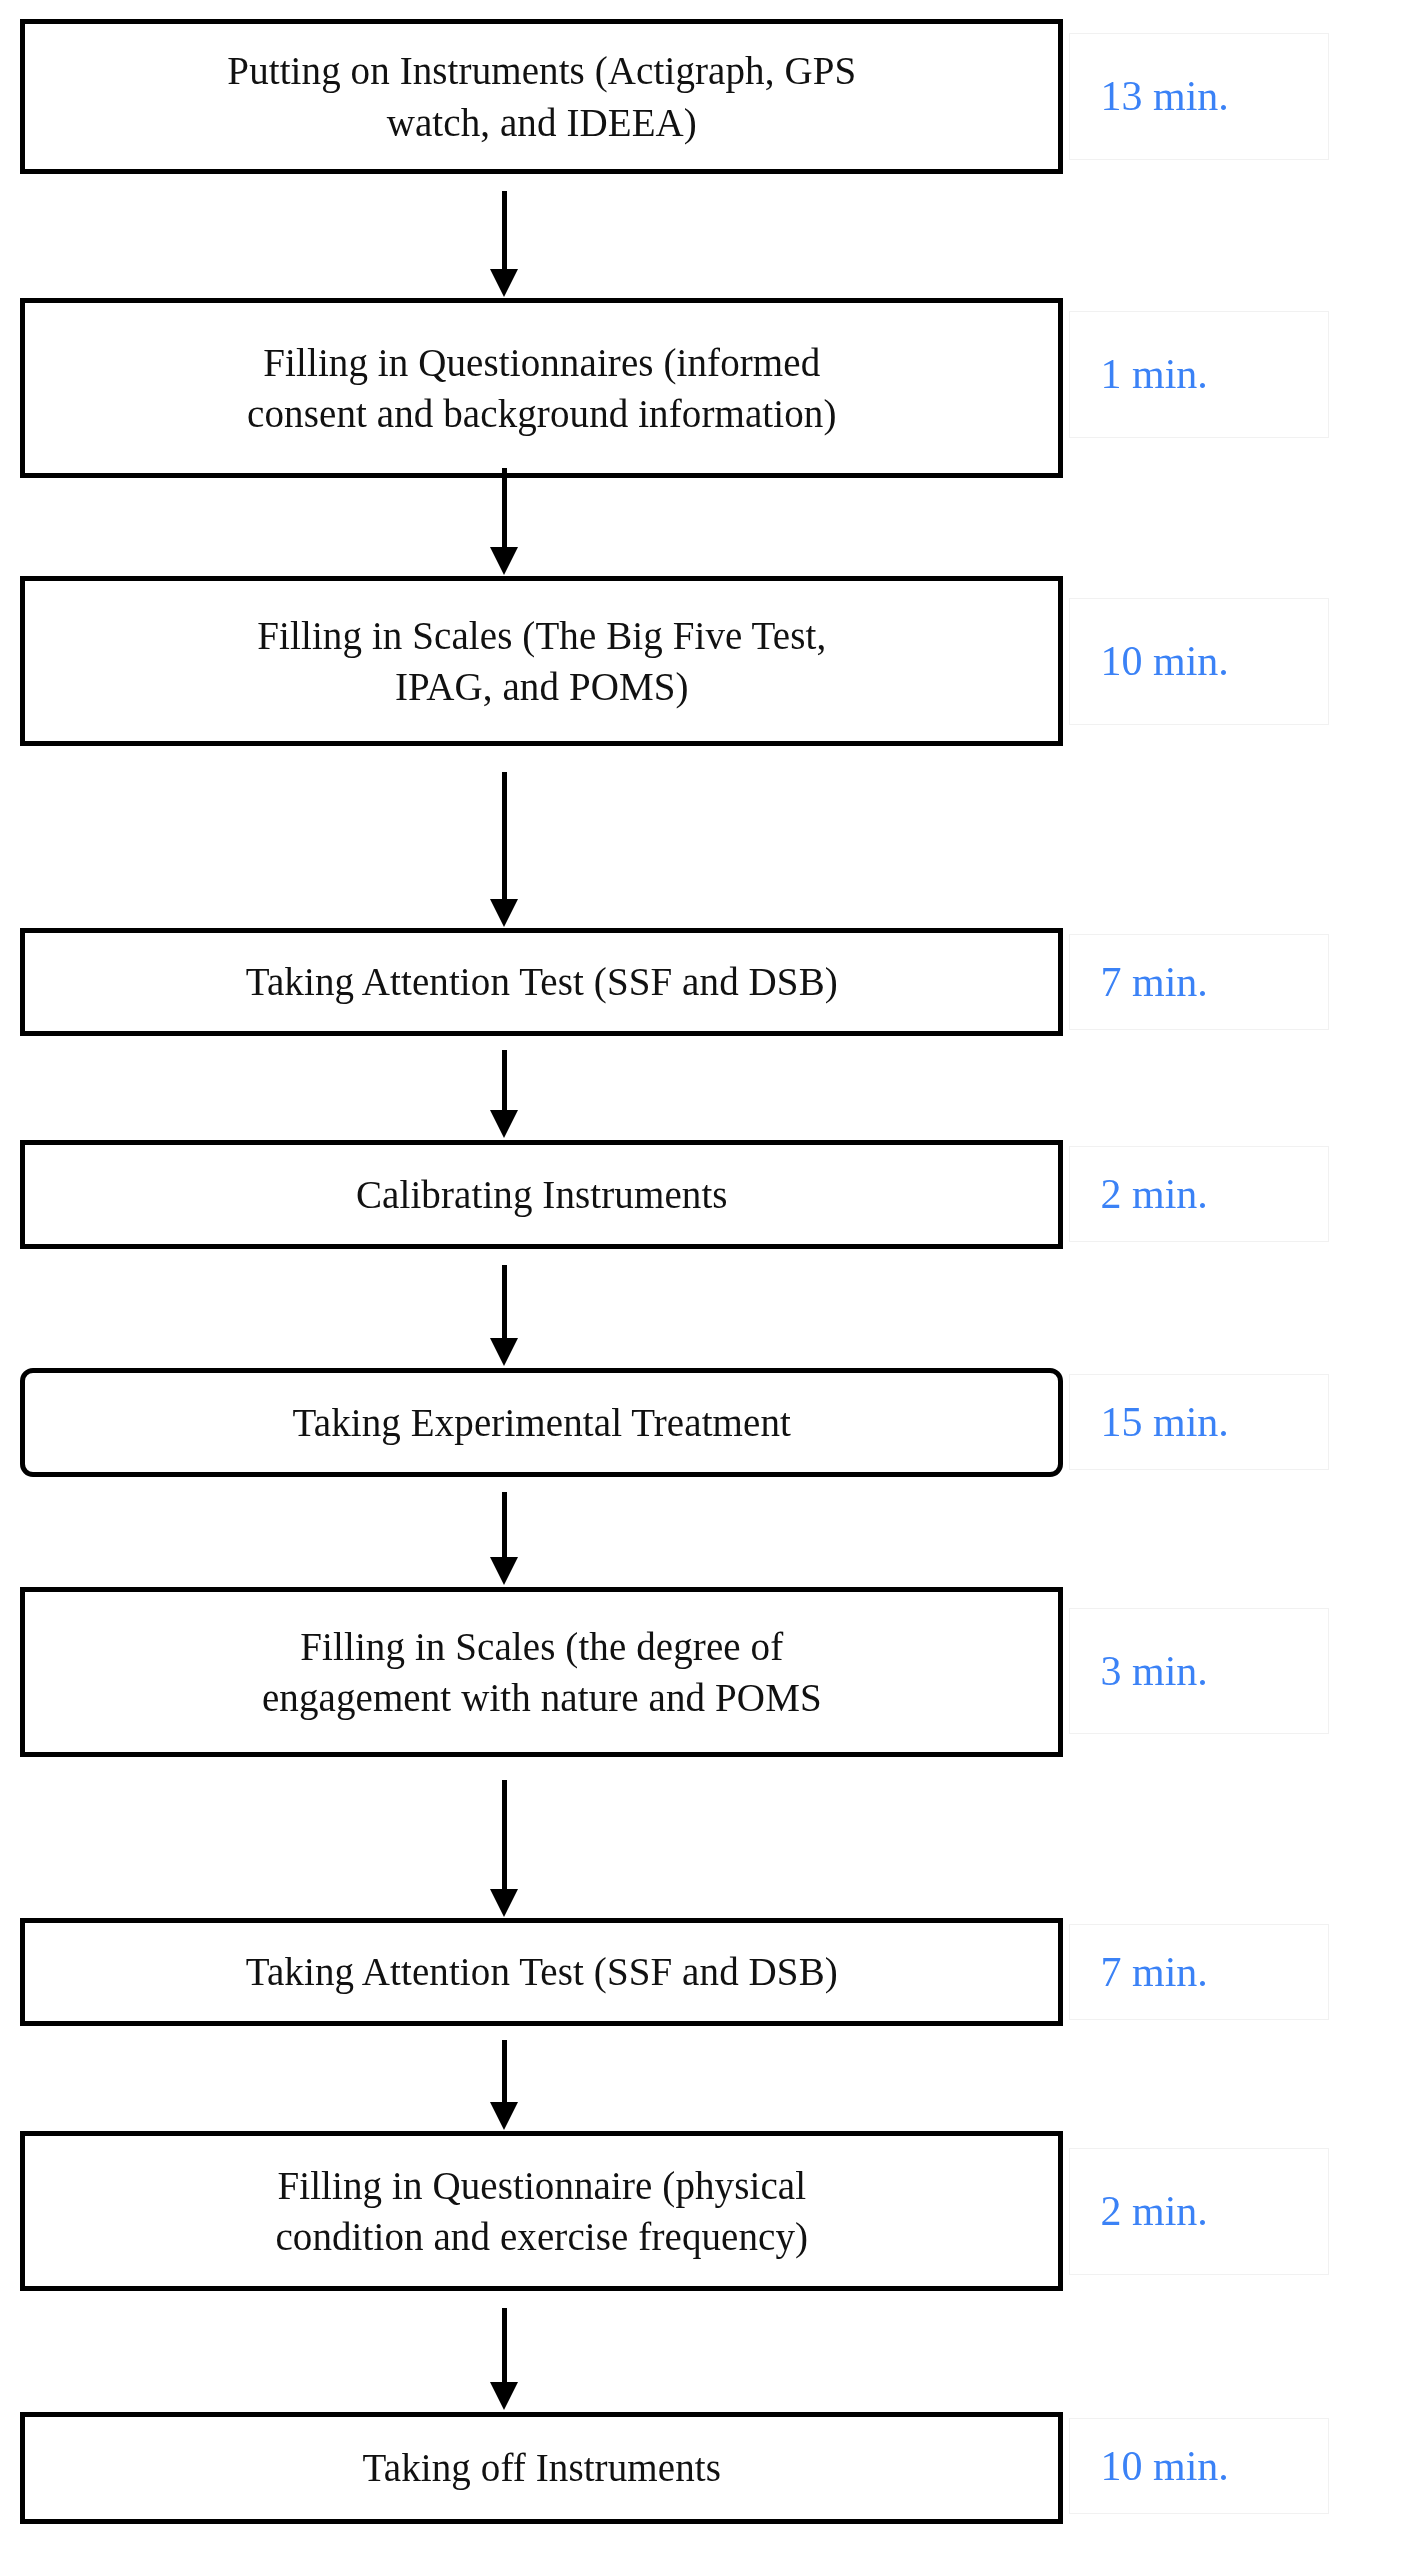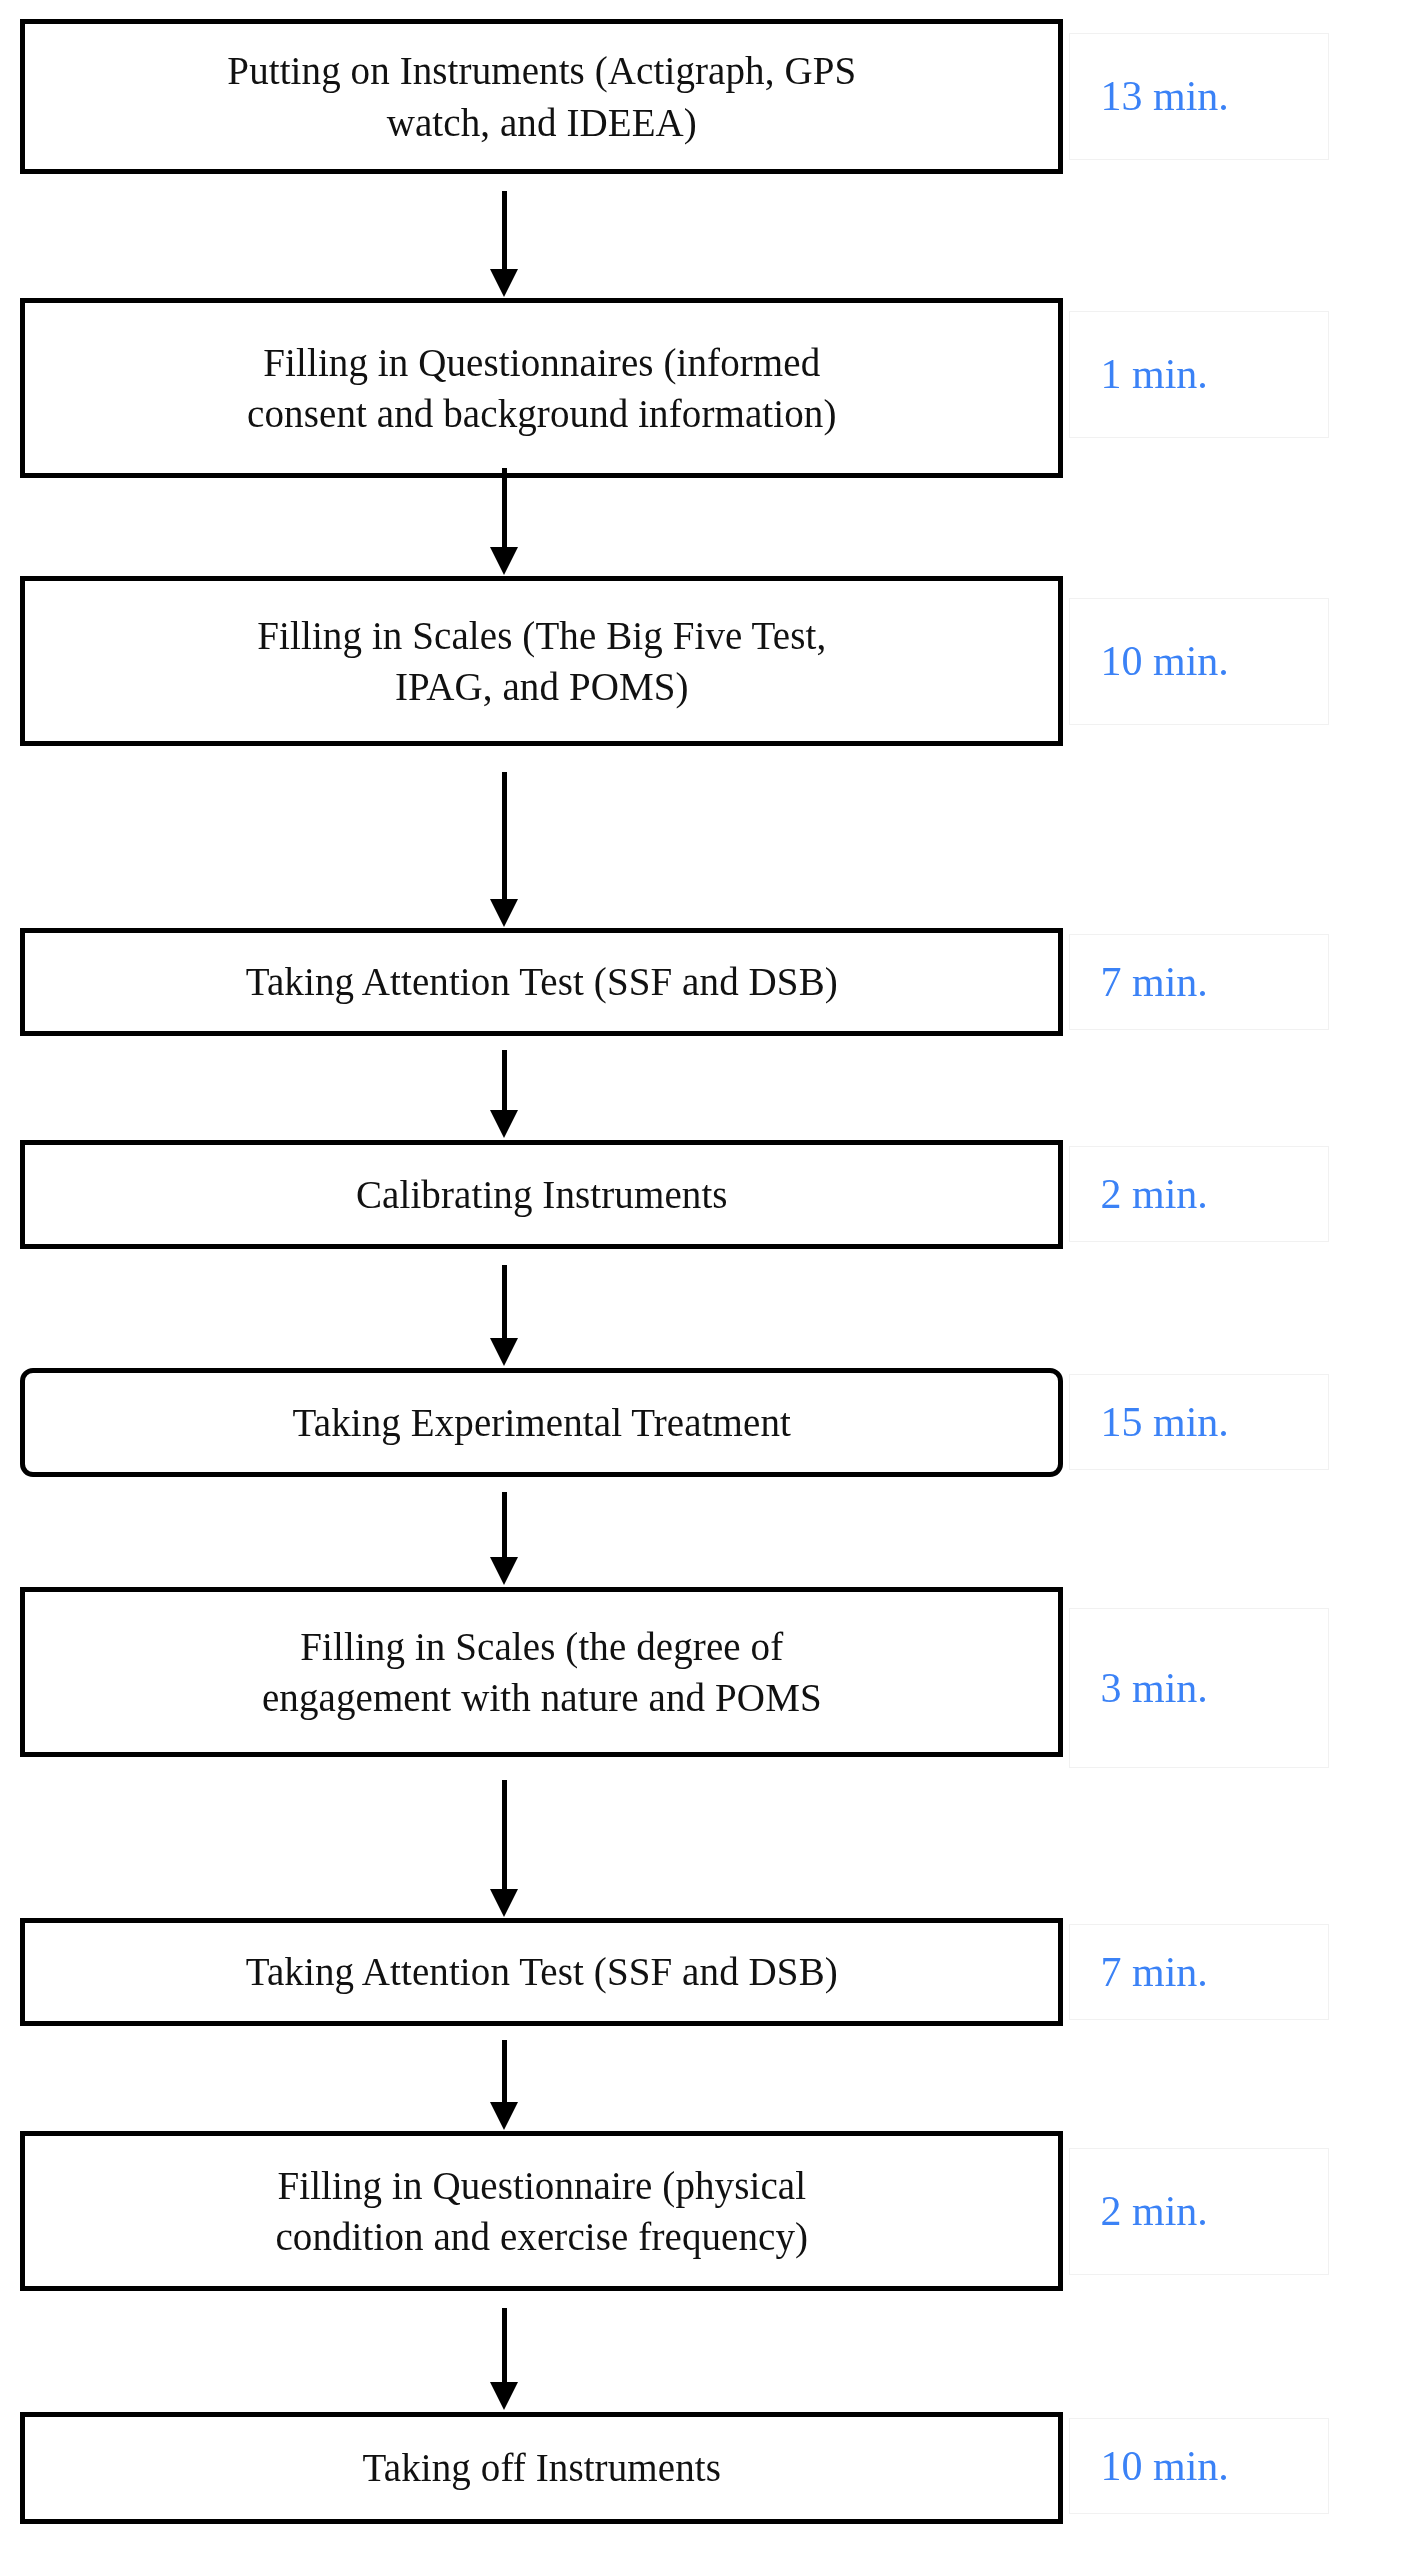--- a/index.html
+++ b/index.html
@@ -165,21 +165,21 @@
       <div class="connector" style="top: 1492px; height: 93px;">
         <div class="stem" style="height: 69px;"></div>
         <div class="head" style="top: 65px;"></div>
       </div>
     </div>
     <div class="step" style="top: 0px;">
       <div class="process-box" style="top: 1587px; height: 170px;">
         <span class="process-label">Filling in Scales (the degree of
 engagement with nature and POMS</span>
       </div>
-      <div class="duration-cell" style="top: 1608px; height: 160px;">
+      <div class="duration-cell" style="top: 1608px; height: 126px;">
         <span class="duration-label">3 min.</span>
       </div>
       <div class="connector" style="top: 1780px; height: 137px;">
         <div class="stem" style="height: 113px;"></div>
         <div class="head" style="top: 109px;"></div>
       </div>
     </div>
     <div class="step" style="top: 0px;">
       <div class="process-box" style="top: 1918px; height: 108px;">
         <span class="process-label">Taking Attention Test (SSF and DSB)</span>

